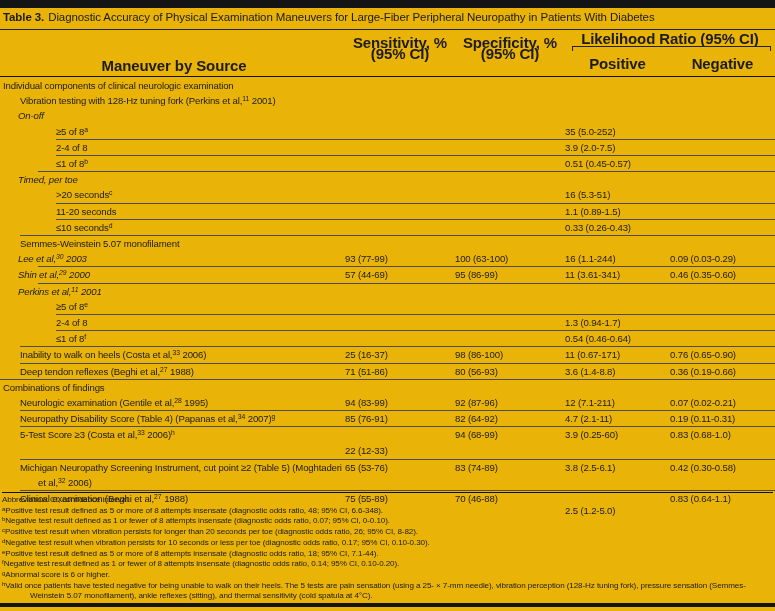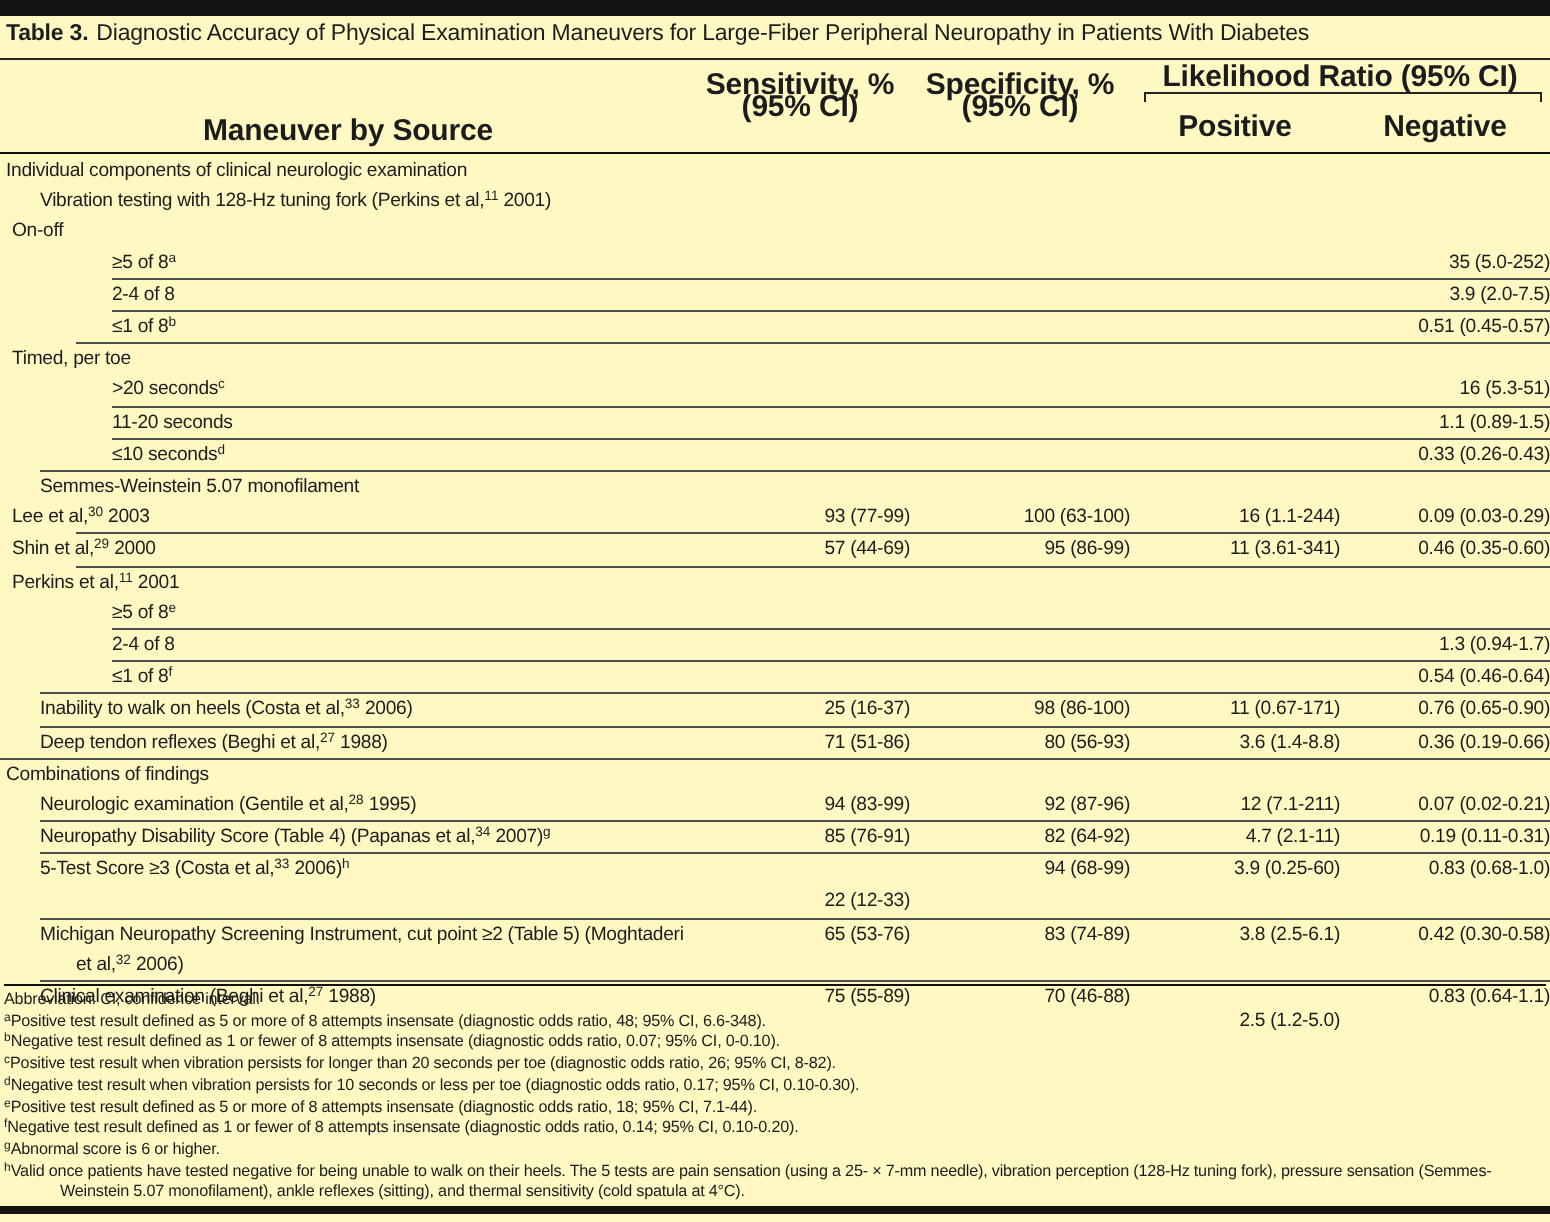--- a/index.html
+++ b/index.html
@@ -1,19 +1,19 @@
 <!DOCTYPE html>
 <html><head>
 <meta charset="utf-8">
 <style>
   * { margin:0; padding:0; box-sizing:border-box; }
   html,body { background:#e8e8e6; }
   .page{
     position:relative; width:775px; height:611px; margin:0 auto;
-    background:#fef9c3; overflow:hidden;
+    background:#eab308; overflow:hidden;
     font-family:"Liberation Sans", sans-serif; color:#1c1c1c;
   }
   .bar{ position:absolute; left:0; width:775px; background:#141414; }
   .bar.top{ top:0; height:8px; }
   .bar.bottom{ top:603px; height:4px; }
 
   .titlebar{ position:absolute; top:11px; left:3px; right:3px; font-size:11.5px; letter-spacing:-0.1px; }
   .titlebar .tlabel{ font-weight:700; margin-right:4px; }
   .title-rule{ position:absolute; top:29px; left:0; width:775px; border-top:1.4px solid #222; }
 
@@ -24,25 +24,25 @@
   .h-lr{       top:33px; left:565px; width:210px; }
   .h-pos{      top:58px; left:565px; width:105px; }
   .h-neg{      top:58px; left:670px; width:105px; }
   .bracket{ position:absolute; top:46px; left:572px; width:199px; height:5px;
             border-top:1.3px solid #222; border-left:1.3px solid #222; border-right:1.3px solid #222; }
   .head-rule{ position:absolute; top:76px; left:0; width:775px; border-top:1.5px solid #111; }
 
   .tbody{ position:absolute; top:78px; left:0; width:775px; }
   .trow{ display:grid; grid-template-columns:345px 110px 110px 105px 105px; min-height:15.2px; align-items:start; }
   .cell{ font-size:9.6px; line-height:15.2px; letter-spacing:-0.15px; }
-  .num{ text-align:right; }
+  .num{ text-align:left; }
   .lrspan{ grid-column:4 / 6; }
   .label.ind0{ padding-left:21px; text-indent:-18px; }
   .label.ind1{ padding-left:38px; text-indent:-18px; }
-  .label.ind2{ padding-left:24px; text-indent:-18px; }
+  .label.ind2{ padding-left:36px; text-indent:-18px;font-style:italic; }
   .label.ind3{ padding-left:74px; text-indent:-18px; }
   .rule{ height:0; border-top:1px solid #4d4d4d; }
   sup{ font-size:6.8px; line-height:0; vertical-align:3px; letter-spacing:0; }
 
   .footer{ position:absolute; top:492px; left:2px; width:771px; border-top:1.5px solid #111; padding-top:2px; }
   .fnote{ font-size:8.1px; line-height:10.7px; letter-spacing:-0.1px; padding-left:28px; text-indent:-28px; }
   .fnote sup{ font-size:6px; vertical-align:2.5px; }
 </style>
 </head>
 <body>

